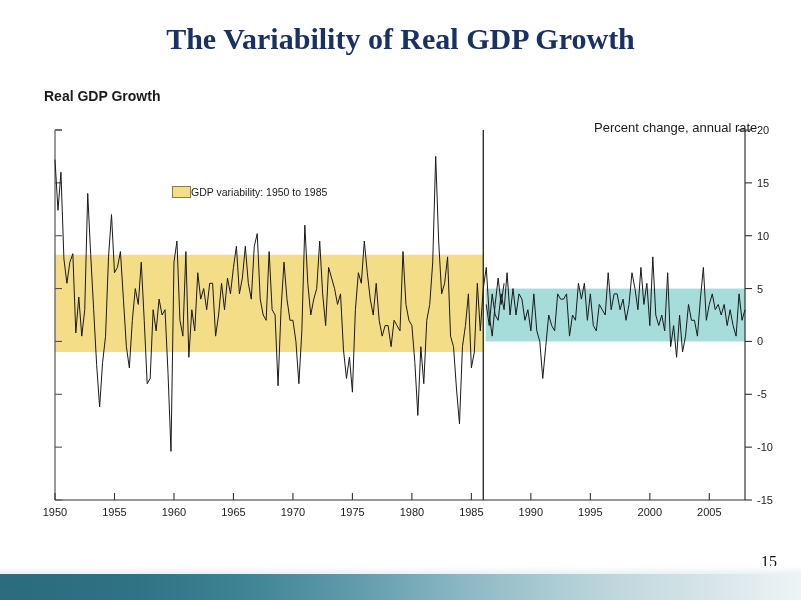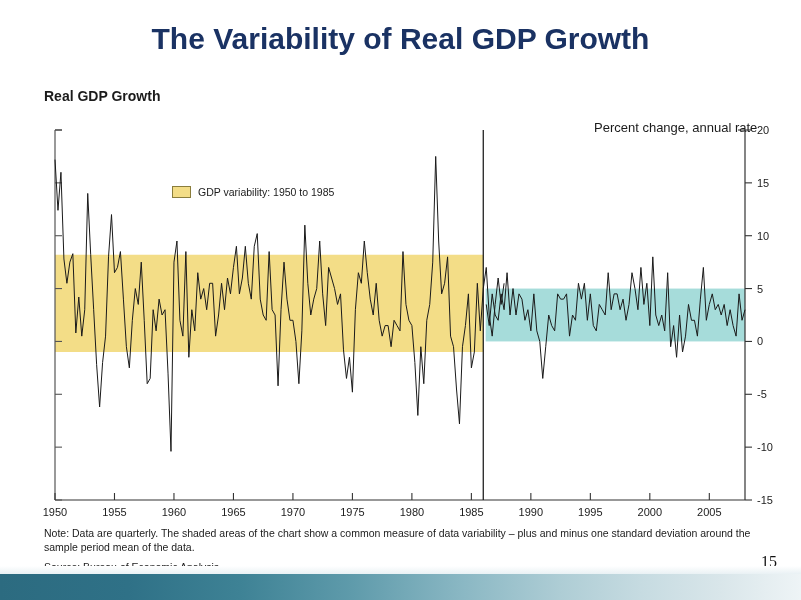--- a/index.html
+++ b/index.html
@@ -24,21 +24,21 @@
   #slide-title {
     position: absolute;
     left: 0;
     top: 22px;
     width: 801px;
     text-align: center;
     font-size: 30px;
     font-weight: bold;
     color: #1a3263;
     letter-spacing: 0px;
-    font-family: Liberation Sans, sans-serif;
+    font-family: Liberation Serif, serif;
   }
   #chart-subtitle {
     position: absolute;
     left: 44px;
     top: 88px;
     font-size: 14px;
     font-weight: bold;
     color: #1b1b1b;
     font-family: "Liberation Sans", sans-serif;
   }
@@ -53,21 +53,20 @@
     position: absolute;
     left: 594px;
     top: 120px;
     font-size: 13px;
     color: #1b1b1b;
   }
   .legend-box {
     position: absolute;
     display: flex;
     align-items: center;
-    gap: 7px;
     font-size: 10.5px;
     color: #1b1b1b;
   }
   #legend-1 { left: 172px; top: 186px; }
   #legend-2 { left: 530px; top: 228px; }
   .legend-swatch {
     width: 17px;
     height: 10px;
     border: 1px solid #6b6b50;
     display: inline-block;
@@ -192,22 +191,18 @@
         <polyline points="486.25,199.43 489.22,220.57 492.20,188.86 495.17,210.00 498.15,215.29 501.12,188.86 504.09,204.71 507.07,167.71 510.04,210.00 513.02,183.57 515.99,210.00 518.97,188.86 521.94,194.14 524.91,215.29 527.89,204.71 530.86,225.86 533.84,188.86 536.81,225.86 539.78,236.43 542.76,273.43 545.73,241.71 548.71,210.00 551.68,220.57 554.66,225.86 557.63,188.86 560.60,194.14 563.58,194.14 566.55,188.86 569.53,231.14 572.50,210.00 575.47,215.29 578.45,178.29 581.42,194.14 584.40,178.29 587.37,215.29 590.34,188.86 593.32,220.57 596.29,225.86 599.27,199.43 602.24,204.71 605.22,210.00 608.19,167.71 611.16,204.71 614.14,188.86 617.11,188.86 620.09,204.71 623.06,194.14 626.03,215.29 629.01,199.43 631.98,167.71 634.96,183.57 637.93,204.71 640.91,162.43 643.88,199.43 646.85,178.29 649.83,220.57 652.80,151.86 655.78,210.00 658.75,220.57 661.72,210.00 664.70,225.86 667.67,167.71 670.65,241.71 673.62,220.57 676.59,252.29 679.57,210.00 682.54,247.00 685.52,231.14 688.49,199.43 691.47,215.29 694.44,215.29 697.41,231.14 700.39,194.14 703.36,162.43 706.34,215.29 709.31,199.43 712.28,188.86 715.26,204.71 718.23,199.43 721.21,210.00 724.18,199.43 727.16,220.57 730.13,204.71 733.10,220.57 736.08,231.14 739.05,188.86 742.03,215.29 745.00,204.71" fill="none" stroke="#1a1a1a" stroke-width="1" stroke-linejoin="round"></polyline>
       </svg>
   </div>
 
   <div class="legend-box" id="legend-1">
     <span class="legend-swatch yellow"></span>
     <span>GDP variability: 1950 to 1985</span>
   </div>
 
 
-  <div id="footnotes">
-    <div id="note-line">Note: Data are quarterly. The shaded areas of the chart show a common measure of data variability – plus and minus one standard deviation around the sample period mean of the data.</div>
-    <div id="source-line">Source: Bureau of Economic Analysis</div>
-  </div>
 
   <div id="page-number">15</div>
 
   <div id="footer-bar-top"></div>
   <div id="footer-bar"></div>
 </div>
 
 </body></html>

